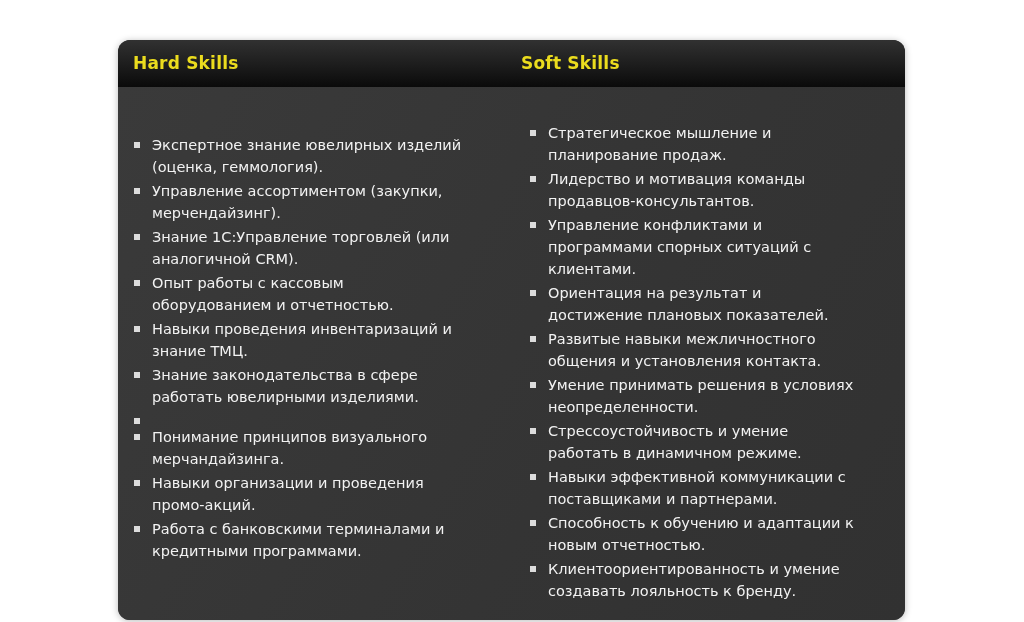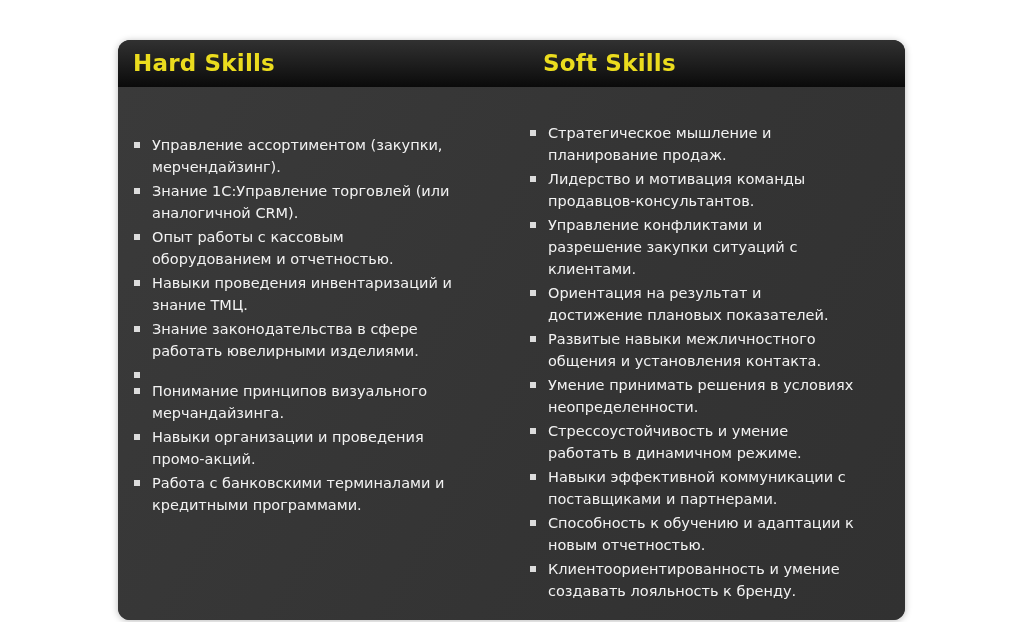--- a/index.html
+++ b/index.html
@@ -29,26 +29,26 @@
     position: absolute;
     top: 0; left: 0; right: 0;
     height: 47px;
     background: linear-gradient(180deg, #313131 0%, #1c1c1c 55%, #0a0a0a 100%);
   }
   .header-title {
     position: absolute;
     top: 0;
     line-height: 47px;
     font-weight: bold;
-    font-size: 23px;
+    font-size: 17px;
     color: #EBDC1E;
     letter-spacing: 0.2px;
   }
   .header-title.hard { left: 15px; }
-  .header-title.soft { left: 425px; }
+  .header-title.soft { left: 403px; }
   .card-body {
     position: absolute;
     top: 47px; left: 0; right: 0; bottom: 0;
     background: linear-gradient(120deg, #3a3a3a 0%, #343434 60%, #313131 100%);
   }
   .col { position: absolute; }
   .hard-col { left: 16px;  top: 47px; width: 382px; }
   .soft-col { left: 412px; top: 35px; width: 374px; }
   .item {
     display: flex;
@@ -73,20 +73,25 @@
 <body>
 
 <div class="card">
   <div class="card-header">
     <span class="header-title hard">Hard Skills</span>
     <span class="header-title soft">Soft Skills</span>
   </div>
   <div class="card-body">
 
     <div class="col hard-col">
+      <div class="item">
+          <span class="bullet"></span>
+          <span class="item-text">Экспертное знание ювелирных изделий
+(оценка, геммология).</span>
+        </div>
       <div class="item">
           <span class="bullet"></span>
           <span class="item-text">Управление ассортиментом (закупки,
 мерчендайзинг).</span>
         </div>
       <div class="item">
           <span class="bullet"></span>
           <span class="item-text">Знание 1С:Управление торговлей (или
 аналогичной CRM).</span>
         </div>
@@ -132,21 +137,21 @@
 планирование продаж.</span>
         </div>
       <div class="item">
           <span class="bullet"></span>
           <span class="item-text">Лидерство и мотивация команды
 продавцов-консультантов.</span>
         </div>
       <div class="item">
           <span class="bullet"></span>
           <span class="item-text">Управление конфликтами и
-разрешение закупки ситуаций с
+программами спорных ситуаций с
 клиентами.</span>
         </div>
       <div class="item">
           <span class="bullet"></span>
           <span class="item-text">Ориентация на результат и
 достижение плановых показателей.</span>
         </div>
       <div class="item">
           <span class="bullet"></span>
           <span class="item-text">Развитые навыки межличностного

